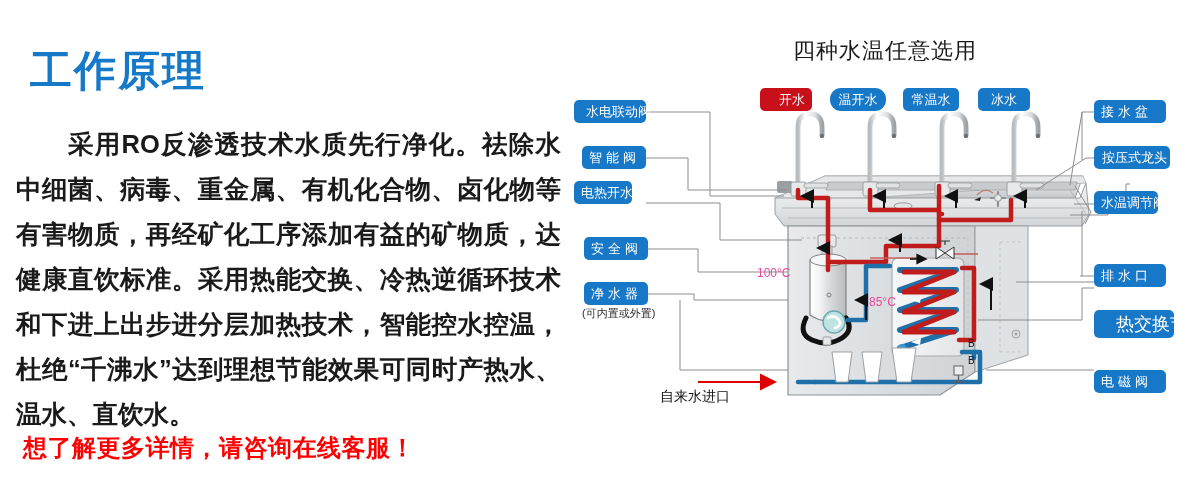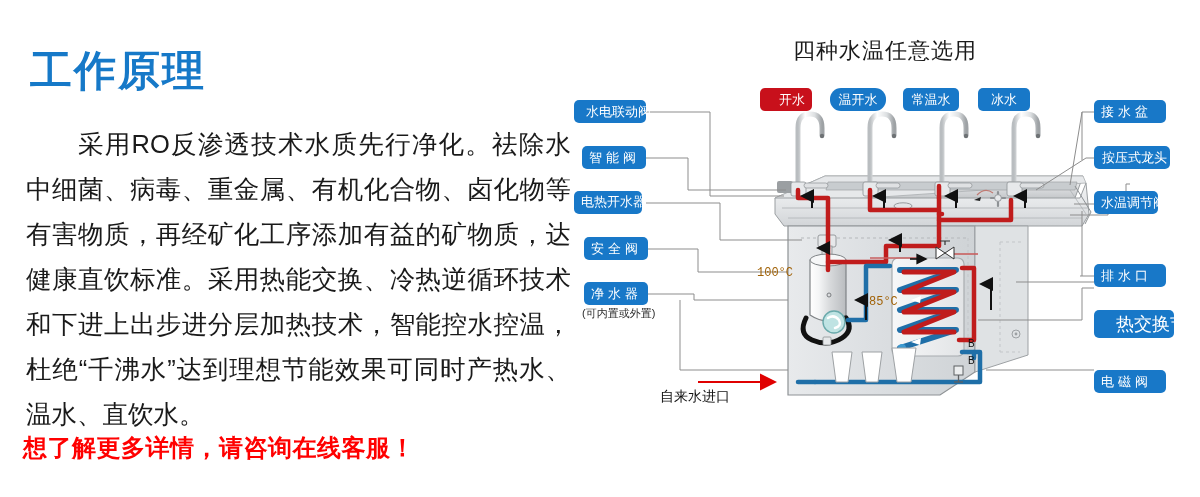--- a/index.html
+++ b/index.html
@@ -15,24 +15,24 @@
   
   #left-panel {
     position: absolute; left: 0; top: 0; width: 580px; height: 368px;
   }
   #page-title {
     position: absolute; left: 30px; top: 22px;
     font-size: 42px; font-weight: 700; color: #1679c8;
     letter-spacing: 2px; line-height: 1;
   }
   #body-paragraph {
-    position: absolute; left: 26px; top: 96px; width: 545px;
+    position: absolute; left: 16px; top: 96px; width: 545px;
     font-size: 25.5px; line-height: 45px; color: #1a1a1a;
     text-indent: 52px; text-align: justify; text-justify: inter-ideograph;
-    font-weight: 400;
+    font-weight: 700;
   }
   #cta-text {
     position: absolute; left: 23px; top: 432px;
     font-size: 24px; color: #ff0000; font-weight: 700; letter-spacing: 0.5px;
   }
 
   
   #right-panel {
     position: absolute; left: 570px; top: 0; width: 630px; height: 497px;
   }
@@ -59,22 +59,22 @@
   .badge.red { background: #c8101b; text-align: right; }
   .badge.tight { font-size: 18px; padding: 5px 22px; text-align: right; }
 
   .sub-note {
     position: absolute;
     font-size: 11px; color: #2b2b2b; white-space: nowrap;
   }
 
   
   .temp-label {
-    position: absolute; font-size: 12px; color: #a16207;
-    font-family: Liberation Mono, monospace; white-space: nowrap;
+    position: absolute; font-size: 12px; color: #ec4899;
+    font-family: Liberation Sans, sans-serif; white-space: nowrap;
   }
   .port-label {
     position: absolute; font-size: 10px; color: #111; white-space: nowrap;
   }
 
   #inlet-text {
     position: absolute; font-size: 14px; color: #111; white-space: nowrap;
   }
 
   svg { display: block; }
@@ -316,21 +316,21 @@
 
   <div id="inlet-text" style="left:90px; top:388px;">自来水进口</div>
 
   <div class="badge red" style="left:190px; top:88px; width:52px;">开水</div>
   <div class="badge" style="left:260px; top:88px; width:56px;border-radius:11px;">温开水</div>
   <div class="badge" style="left:333px; top:88px; width:56px;">常温水</div>
   <div class="badge" style="left:408px; top:88px; width:52px;">冰水</div>
 
   <div class="badge" style="left:4px; top:100px; width:72px;padding-left:12px;">水电联动阀</div>
   <div class="badge wide-sp" style="left:12px; top:146px; width:64px;">智能阀</div>
-  <div class="badge" style="left:4px; top:191px; width:68px;font-family:Liberation Mono, monospace;">电热开水器</div>
+  <div class="badge" style="left:4px; top:181px; width:58px;">电热开水器</div>
   <div class="badge wide-sp" style="left:14px; top:237px; width:64px;">安全阀</div>
   <div class="badge wide-sp" style="left:14px; top:282px; width:64px;">净水器</div>
   <div class="sub-note" style="left:12px; top:306px;">(可内置或外置)</div>
 
   <div class="badge wide-sp" style="left:524px; top:100px; width:72px;">接水盆</div>
   <div class="badge" style="left:524px; top:146px; width:76px;padding-left:8px;">按压式龙头</div>
   <div class="badge" style="left:524px; top:191px; width:64px;">水温调节阀</div>
   <div class="badge wide-sp" style="left:524px; top:264px; width:72px;">排水口</div>
   <div class="badge tight" style="left:524px; top:310px; width:80px;">热交换节能器</div>
   <div class="badge wide-sp" style="left:524px; top:370px; width:72px;">电磁阀</div>

